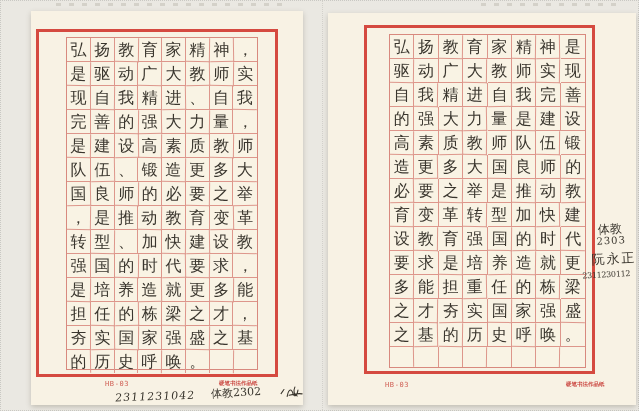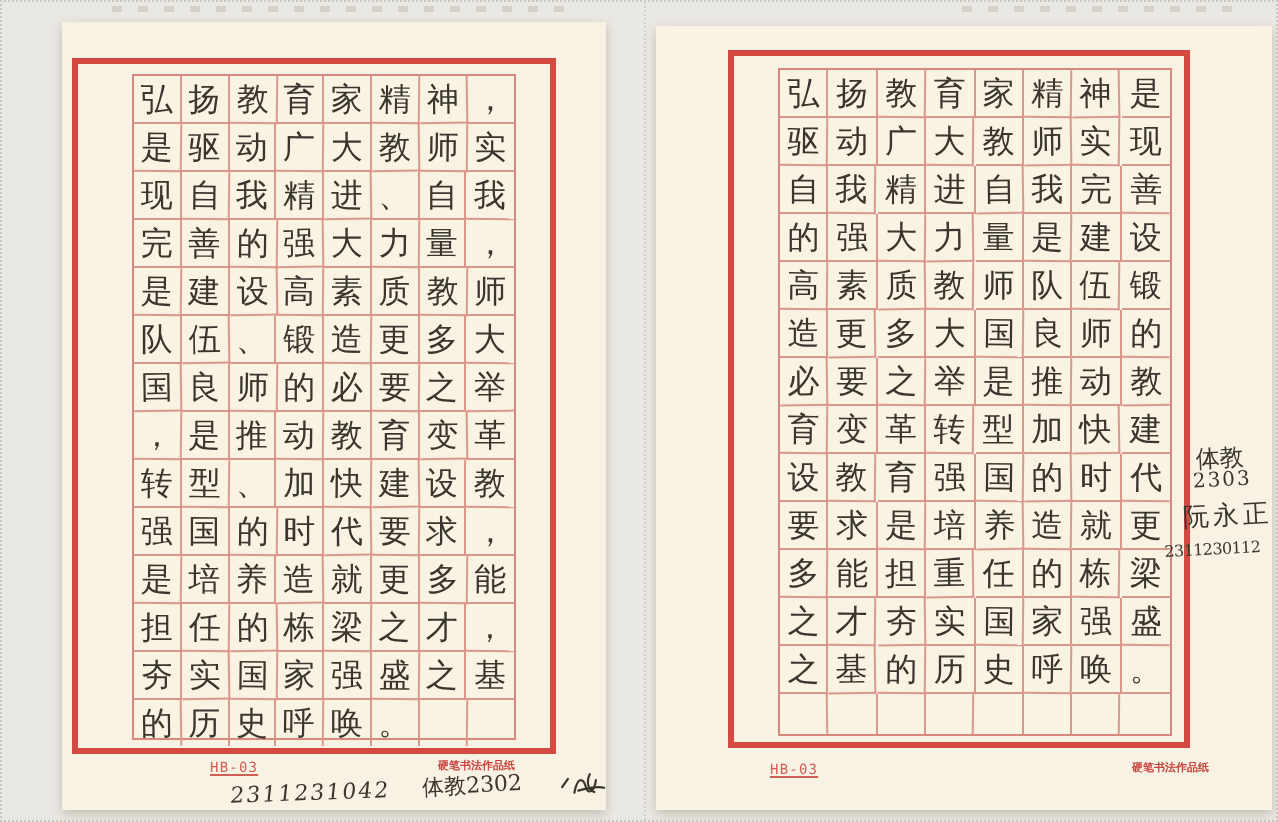--- a/index.html
+++ b/index.html
@@ -33,21 +33,21 @@
     text-align:center;line-height:23px;font-size:16px;color:#3a362e;
     font-family:"DejaVu Serif","DejaVu Sans",serif;
     overflow:visible;
   }
   .cell:nth-child(8n){border-right:none;}
   .cell:nth-child(n+105){border-bottom:none;}
   .cell:nth-child(3n){transform:rotate(.7deg);}
   .cell:nth-child(7n){transform:rotate(-.9deg);}
 
   .footer-model{position:absolute;font-size:7px;letter-spacing:.6px;color:#d06055;
-    font-family:"DejaVu Sans Mono",monospace;text-decoration:underline;}
+    font-family:"DejaVu Sans Mono",monospace;}
   .page-left  .footer-model{left:74px;top:369px;}
   .page-right .footer-model{left:57px;top:368px;}
 
   .footer-stamp{position:absolute;font-size:10px;color:#c9423c;white-space:nowrap;
     transform:scale(.55);transform-origin:left top;font-weight:bold;}
   .page-left  .footer-stamp{left:188px;top:368px;}
   .page-right .footer-stamp{left:238px;top:367px;}
 
   .hand-note{position:absolute;left:84px;top:373px;display:flex;gap:16px;align-items:flex-end;
     color:#3a362e;transform:rotate(-2deg);white-space:nowrap;

